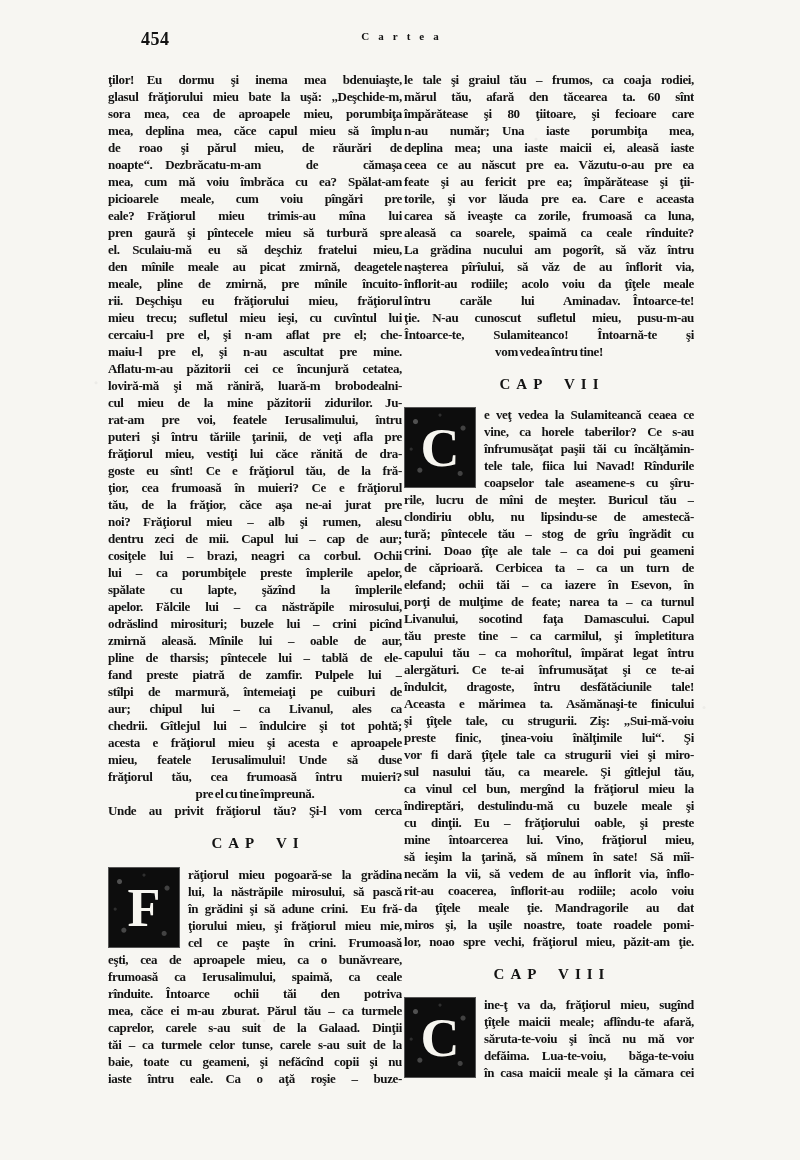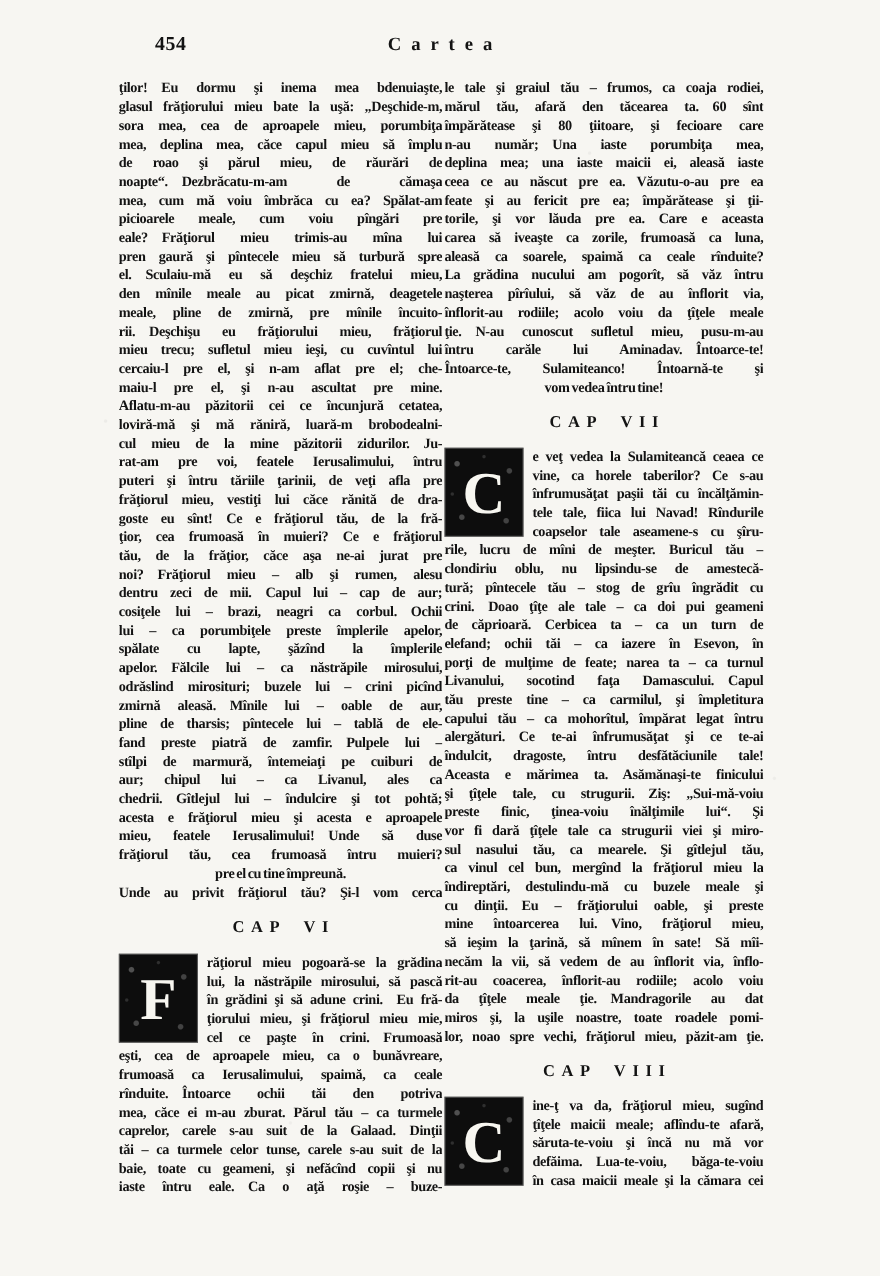--- a/index.html
+++ b/index.html
@@ -13,21 +13,21 @@
   }
   .page { position:absolute; inset:0;
     background-image:
       radial-gradient(circle at 12% 33%, rgba(0,0,0,.045) 0 1px, transparent 2px),
       radial-gradient(circle at 67% 12%, rgba(0,0,0,.04) 0 1px, transparent 2px),
       radial-gradient(circle at 88% 61%, rgba(0,0,0,.04) 0 1px, transparent 2px),
       radial-gradient(circle at 33% 88%, rgba(0,0,0,.035) 0 1px, transparent 2px);
   }
   .page-number { position:absolute; left:96px; top:29px; font-size:18px; letter-spacing:.5px;margin-left:45px; }
   .page-title  { position:absolute; left:0; right:0; top:30px; text-align:center;
-                 font-size:17px; letter-spacing:9px; padding-left:9px; }
+                 font-size:11px; letter-spacing:9px; padding-left:9px; }
   .col { position:absolute; top:71px; }
   .col-left  { left:108px;  width:294px; }
   .col-right { left:404px; width:290px; }
 
   .passage { position:relative; }
   .line {
     position:relative; height:17px; line-height:17px; overflow:hidden;
     font-size:13px; letter-spacing:-0.35px; word-spacing:-1.2px;
     text-align:justify; text-align-last:justify;
   }
@@ -134,22 +134,22 @@
         <div class="line"><span>n-au număr; Una iaste porumbiţa mea,</span></div>
         <div class="line"><span>deplina mea; una iaste maicii ei, aleasă iaste</span></div>
         <div class="line"><span>ceea ce au născut pre ea. Văzutu-o-au pre ea</span></div>
         <div class="line"><span>feate şi au fericit pre ea; împărătease şi ţii-</span></div>
         <div class="line"><span>torile, şi vor lăuda pre ea. Care e aceasta</span></div>
         <div class="line"><span>carea să iveaşte ca zorile, frumoasă ca luna,</span></div>
         <div class="line"><span>aleasă ca soarele, spaimă ca ceale rînduite?</span></div>
         <div class="line"><span>La grădina nucului am pogorît, să văz întru</span></div>
         <div class="line"><span>naşterea pîrîului, să văz de au înflorit via,</span></div>
         <div class="line"><span>înflorit-au rodiile; acolo voiu da ţîţele meale</span></div>
+        <div class="line"><span>întru carăle lui Aminadav. Întoarce-te!</span></div>
         <div class="line"><span>ţie. N-au cunoscut sufletul mieu, pusu-m-au</span></div>
-        <div class="line"><span>întru carăle lui Aminadav. Întoarce-te!</span></div>
         <div class="line"><span>Întoarce-te, Sulamiteanco! Întoarnă-te şi</span></div>
         <div class="line center"><span>vom vedea întru tine!</span></div>
       </div>
       <div class="chapter-heading">CAP VII</div>
       <div class="passage">
         <div class="dropcap">C</div>
         <div class="line ind"><span>e veţ vedea la Sulamiteancă ceaea ce</span></div>
         <div class="line ind"><span>vine, ca horele taberilor? Ce s-au</span></div>
         <div class="line ind"><span>înfrumusăţat paşii tăi cu încălţămin-</span></div>
         <div class="line ind"><span>tele tale, fiica lui Navad! Rîndurile</span></div>

